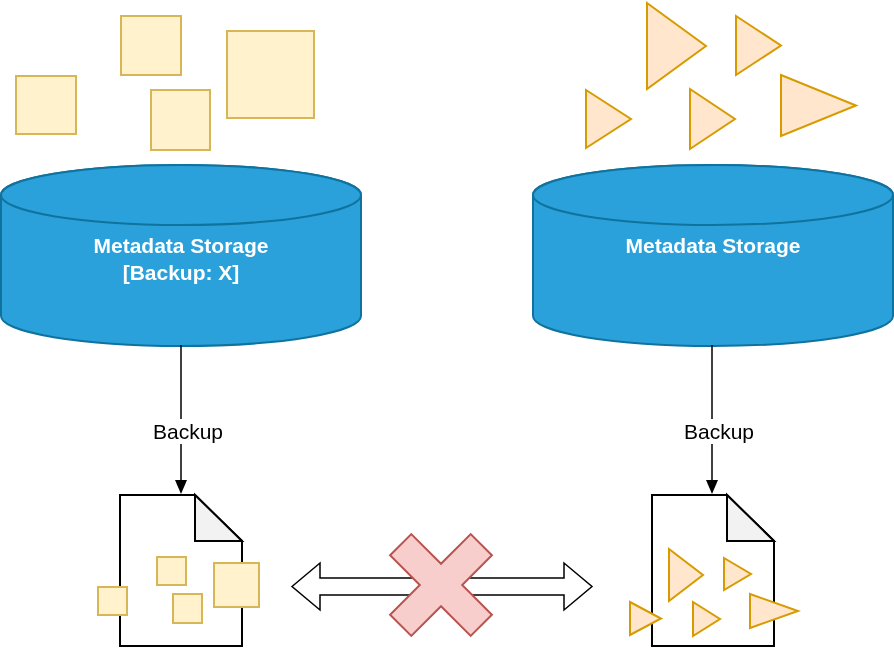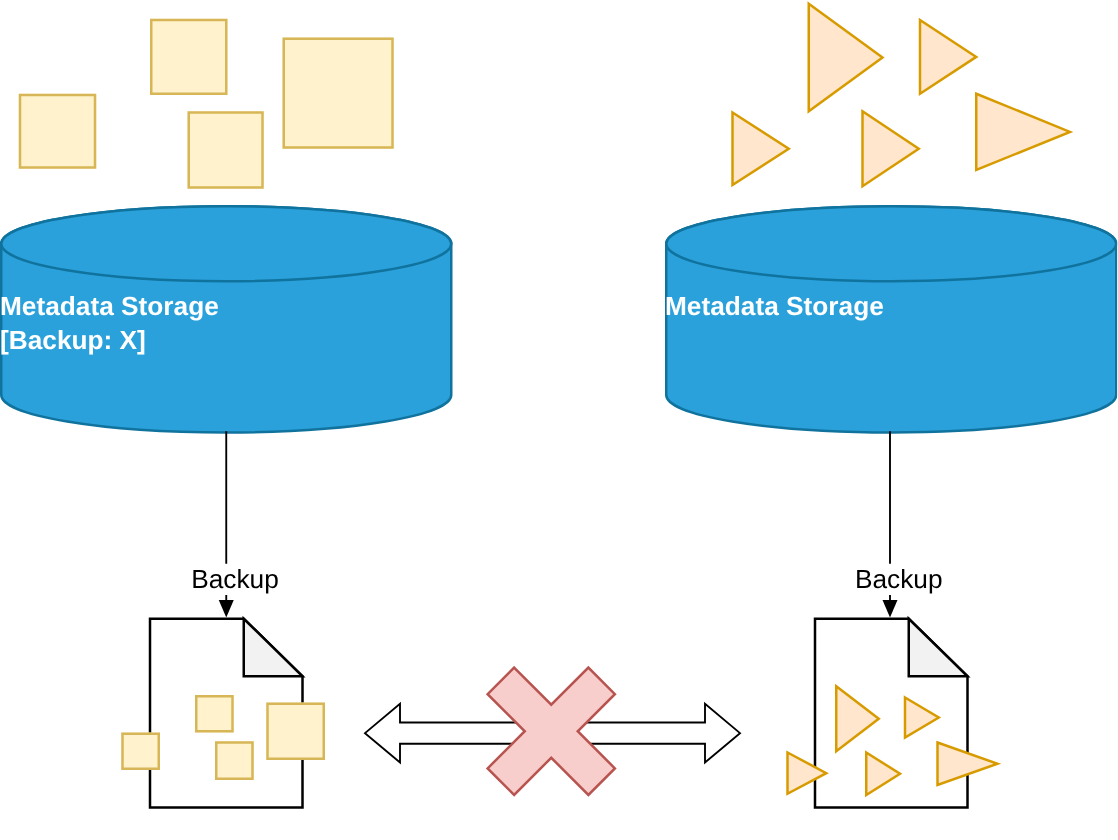--- a/index.html
+++ b/index.html
@@ -39,39 +39,39 @@
     fill: var(--cylinder_fill, #2AA1DB);
     stroke: var(--cylinder_stroke, #10739E);
     stroke-width: 2;
   }
   .cyl-label {
     position: absolute;
     color: var(--cylinder_text, #ffffff);
     font-size: 21px;
     font-weight: bold;
     line-height: 27px;
+    text-align: center;
   }
 
   
   svg.down-arrow { position: absolute; overflow: visible; }
   svg.down-arrow line {
     stroke: var(--arrow_stroke, #000000);
     stroke-width: 1.5;
   }
   svg.down-arrow polygon { fill: var(--arrow_stroke, #000000); }
 
   .backup-label {
     position: absolute;
     background: var(--canvas_bg, #ffffff);
     color: var(--label_text, #000000);
     font-size: 21px;
     line-height: 25px;
     text-align: center;
     padding: 0 2px;
-    margin-top: 32px;
   }
 
   
   svg.file { position: absolute; overflow: visible; }
   svg.file .file-body {
     fill: var(--file_fill, #ffffff);
     stroke: var(--file_stroke, #000000);
     stroke-width: 2;
     stroke-linejoin: miter;
   }

